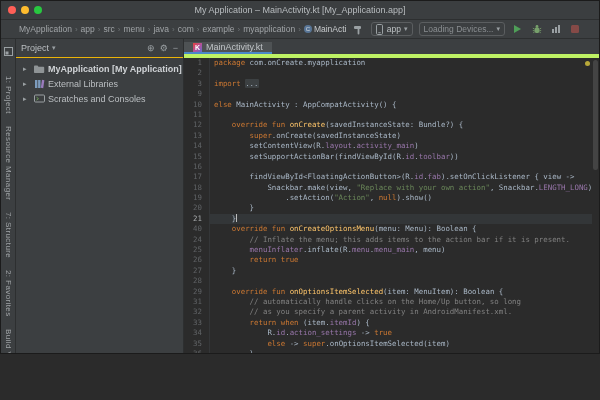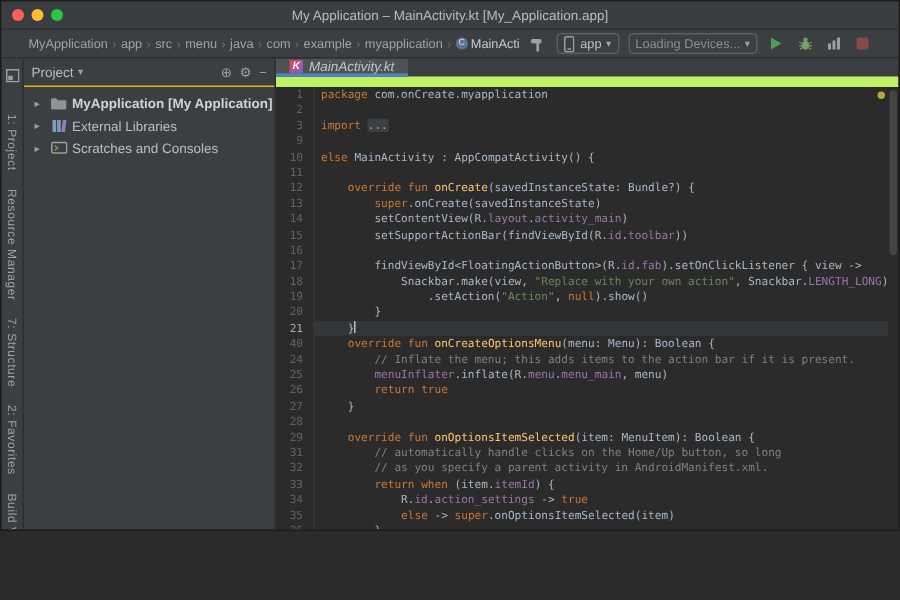--- a/index.html
+++ b/index.html
@@ -59,22 +59,22 @@
     color:#9aa0a3; }
   .tree { padding-top:3px; font-size:9px; color:#bbbfc2; }
   .tree-row { display:flex; align-items:center; height:15px; padding-left:7px; gap:3px;
     white-space:nowrap; overflow:hidden; cursor:pointer; }
   .tree-chevron { color:#9aa0a3; font-size:7px; width:7px; flex:0 0 7px; }
   .tree-icon { display:inline-flex; width:12px; justify-content:center; flex:0 0 12px; }
   .tree-label.bold { font-weight:bold; color:#d0d3d6; }
 
   
   .editor-col { flex:1; display:flex; flex-direction:column; min-width:0; background:#2b2b2b; }
-  .tabbar { flex:0 0 19px; background:#3c3f41; border-bottom:7px solid #bef264;
-    display:flex; align-items:center;font-style:italic; }
+  .tabbar { flex:0 0 19px; background:#3c3f41; border-bottom:4px solid #bef264;
+    display:flex; align-items:flex-end; }
   .tab { display:inline-flex; align-items:center; gap:4px; padding:0 9px;
     background:#4e5254; border-bottom:2px solid #4a88c7; font-size:9px; color:#c0c4c7;
     cursor:pointer; }
   .kotlin-icon { width:9px; height:9px; flex:0 0 9px;
     background:linear-gradient(135deg,#e8413c,#b0529f 55%,#5e6ccc);
     color:#fff; font-size:7px; font-weight:bold; display:inline-flex;
     align-items:center; justify-content:center; line-height:1; }
 
   .editor { flex:1; position:relative; overflow:hidden;
     font-family:"DejaVu Sans Mono", monospace; font-size:7.4px; }

